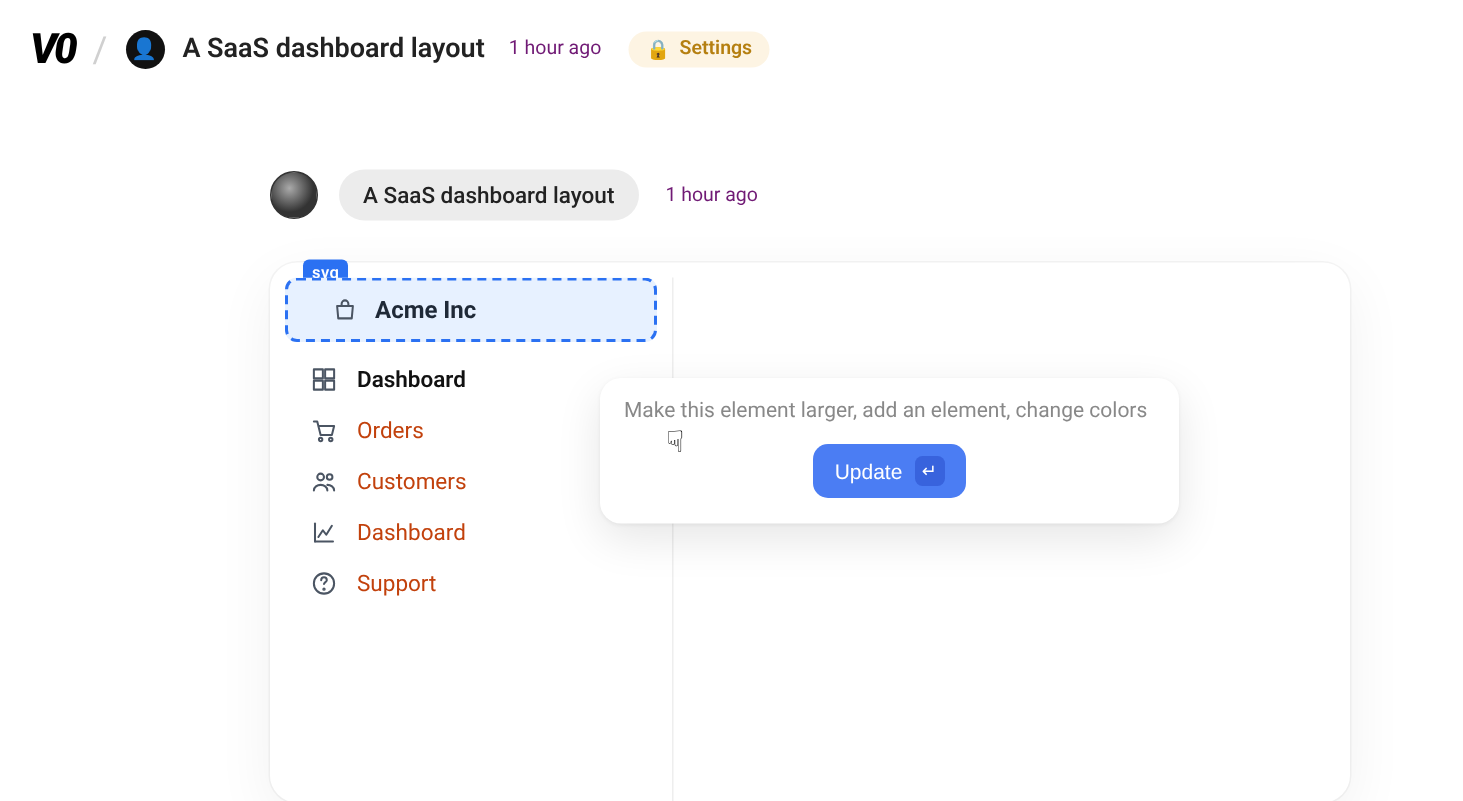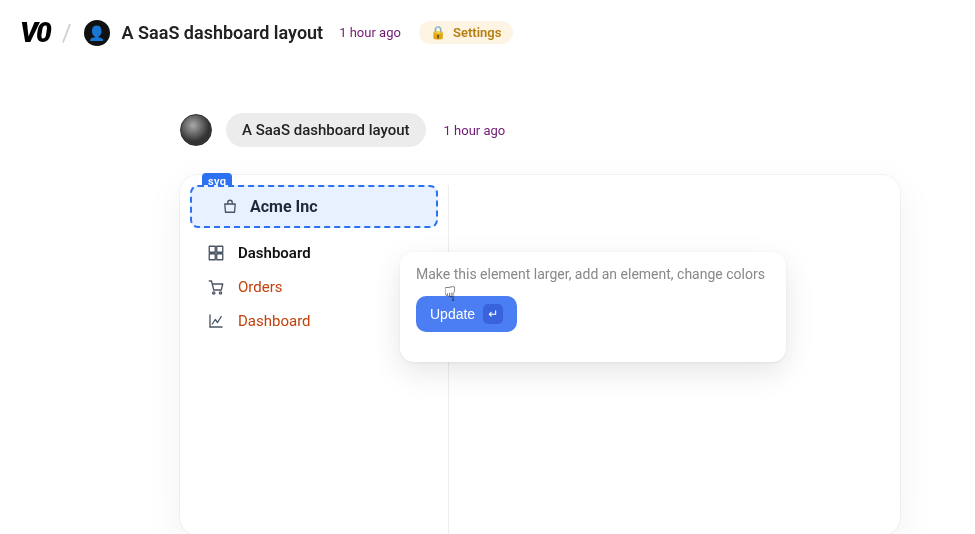--- a/index.html
+++ b/index.html
@@ -107,27 +107,27 @@
     }
 
     
     .popover {
       position: absolute;
       left: 400px; top: 252px;
       width: 386px;
       background: #fff;
       border-radius: 14px;
       box-shadow: 0 10px 30px rgba(0,0,0,0.10), 0 1px 3px rgba(0,0,0,0.06);
-      padding: 14px 16px 30px;
+      padding: 14px 16px 17px;
     }
     .popover-text {
       color: #888; font-size: 14px;
       margin-bottom: 14px;
     }
-    .popover-actions { display: flex; justify-content: flex-start; }
+    .popover-actions { display: flex; justify-content: center; }
     .update-btn {
       display: inline-flex; align-items: center; gap: 8px;
       background: #4B7DF3;
       color: #fff; font-size: 14px; font-weight: 500;
       padding: 8px 14px; border: none; border-radius: 10px;
       cursor: pointer;
     }
     .kbd {
       display: inline-flex; align-items: center; justify-content: center;
       width: 20px; height: 20px;
@@ -198,32 +198,53 @@
           <svg viewBox="0 0 24 24">
               <circle cx="9" cy="20" r="1.5"></circle>
               <circle cx="18" cy="20" r="1.5"></circle>
               <path d="M3 4h3l3 12h10l2-8H7"></path>
             </svg>
         </span>
         <span>Orders</span>
       </div>
 
 
+      <div class="nav-item">
+        <span class="nav-icon">
+          <svg viewBox="0 0 24 24">
+              <circle cx="9" cy="8" r="3"></circle>
+              <path d="M3 20c0-3 3-5 6-5s6 2 6 5"></path>
+              <circle cx="17" cy="8" r="2.5"></circle>
+              <path d="M15 15c3 0 6 2 6 5"></path>
+            </svg>
+        </span>
+        <span>Customers</span>
+      </div>
 
       <div class="nav-item">
         <span class="nav-icon">
           <svg viewBox="0 0 24 24">
               <path d="M4 20V4"></path>
               <path d="M4 20h16"></path>
               <path d="M7 16l4-6 3 4 5-8"></path>
             </svg>
         </span>
         <span>Dashboard</span>
       </div>
 
+      <div class="nav-item">
+        <span class="nav-icon">
+          <svg viewBox="0 0 24 24">
+              <circle cx="12" cy="12" r="9"></circle>
+              <path d="M9.5 9a2.5 2.5 0 0 1 5 0c0 1.5-2.5 2-2.5 3.5"></path>
+              <circle cx="12" cy="17" r="0.6" fill="currentColor"></circle>
+            </svg>
+        </span>
+        <span>Support</span>
+      </div>
 
 
     </div>
   </div>
 
   <div class="content-sep"></div>
 </div>
 
 <div class="popover">
   <div class="popover-text">Make this element larger, add an element, change colors</div>

